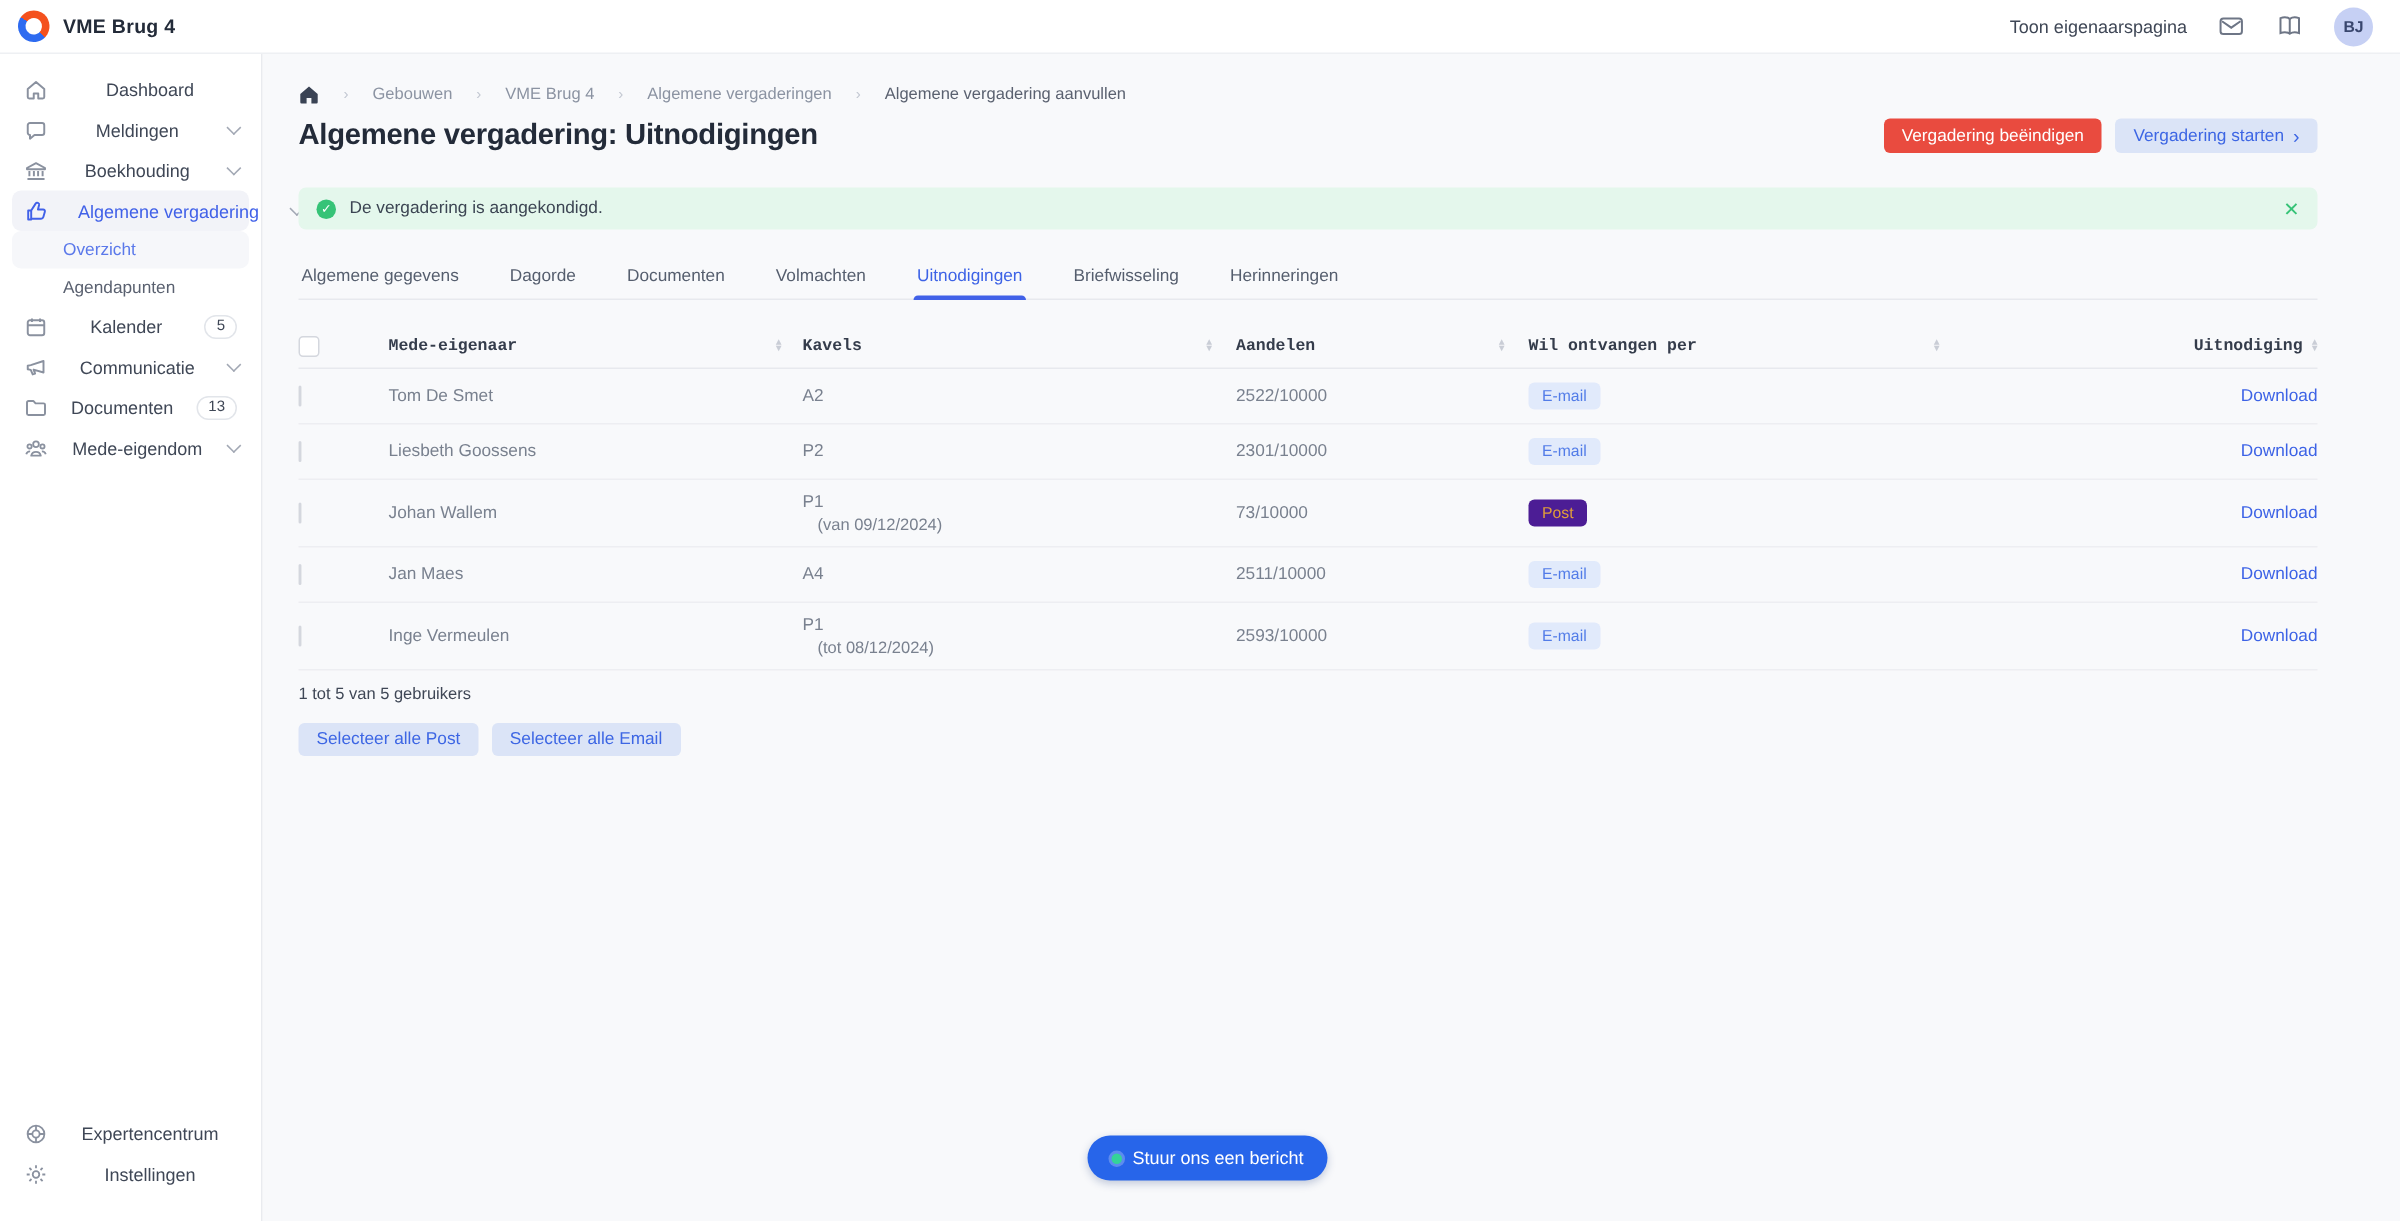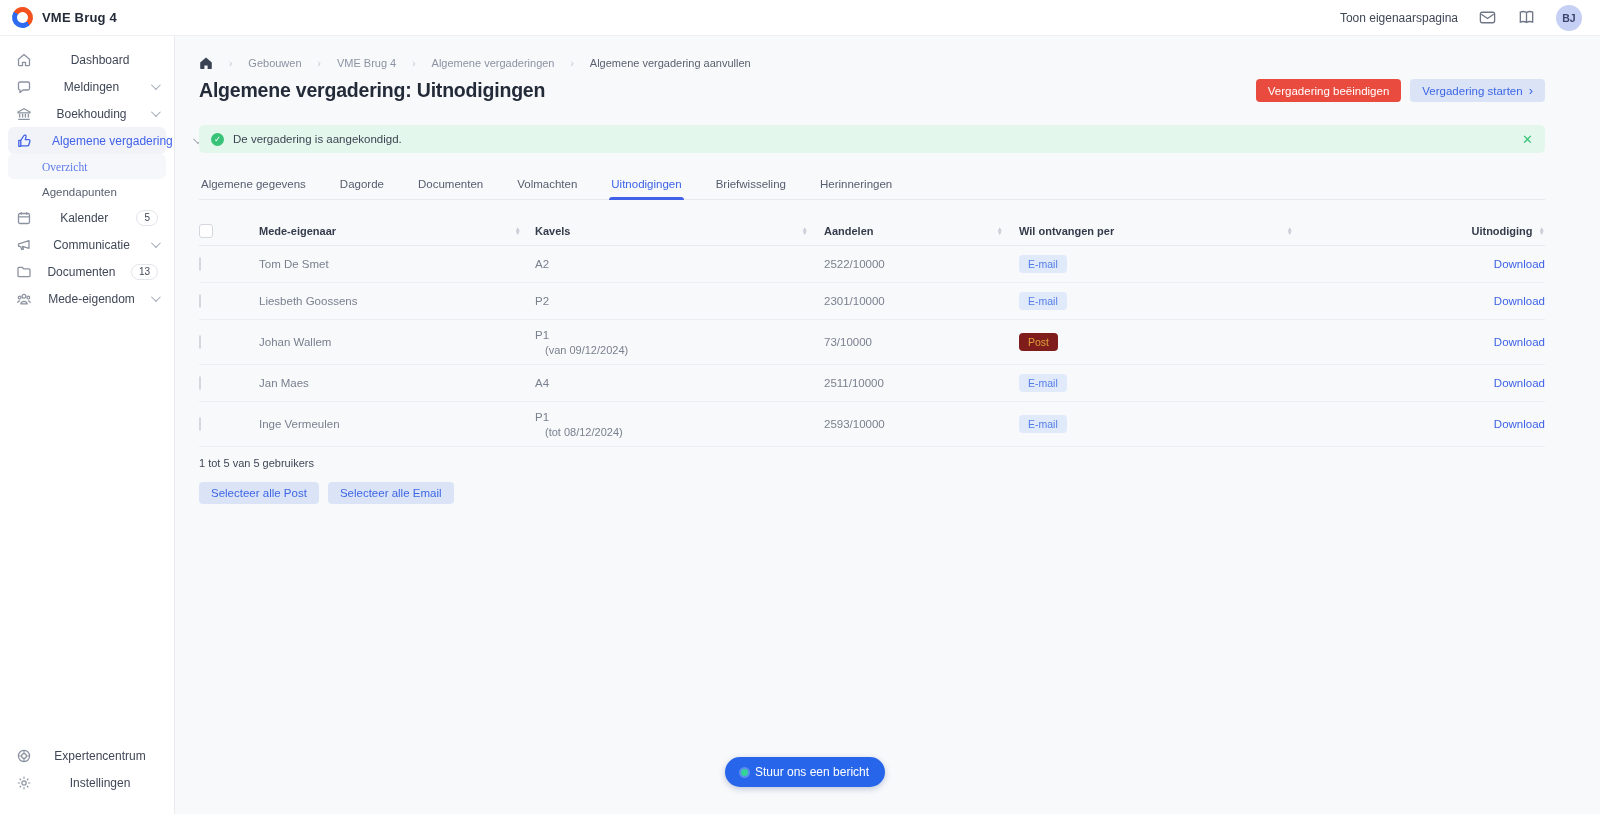--- a/index.html
+++ b/index.html
@@ -20,21 +20,21 @@
   .avatar { width:26px; height:26px; border-radius:50%; background:#c6d0f4; color:#39466e; font-size:10.5px; font-weight:700; display:flex; align-items:center; justify-content:center; cursor:pointer; }
 
   
   .sidebar { background:#fff; border-right:1px solid #e9ebef; position:relative; padding:10px 8px;text-align:center; }
   .nav-item { display:flex; align-items:center; gap:10px; height:27px; padding:0 8px; border-radius:6px; cursor:pointer; color:#3f4756; }
   .nav-item .nav-icon { width:16px; height:16px; color:#8a919f; flex:0 0 16px; display:flex; }
   .nav-item .nav-label { font-size:12px; font-weight:500; flex:1; white-space:nowrap; }
   .nav-item.active { background:#f2f3f8; color:#4161e8;gap:20px; }
   .nav-item.active .nav-icon { color:#4161e8; }
   .nav-sub { display:flex; align-items:center; height:25px; padding:0 8px 0 34px; border-radius:6px; font-size:11.5px; color:#5a6170; cursor:pointer; }
-  .nav-sub.current { background:#f6f7fa; color:#5b79ea;font-family:Liberation Serif, serif; }
+  .nav-sub.current { background:#f6f7fa; color:#5b79ea; }
   .chev { width:7px; height:7px; border-right:1.4px solid #a2a8b4; border-bottom:1.4px solid #a2a8b4; transform:rotate(45deg) translateY(-2px); flex:0 0 auto; }
   .nav-badge { font-size:10px; color:#3f4756; border:1px solid #e2e5ea; border-radius:10px; padding:2px 7px; line-height:1; background:#fff; }
   .sidebar-footer { position:absolute; bottom:18px; left:8px; right:8px; }
 
   
   .main { padding:20px 55px 0 24px; position:relative; }
   .breadcrumb { display:flex; align-items:center; gap:16px; font-size:11px; color:#8b93a2; }
   .breadcrumb .sep { color:#c3c8d2; font-size:10px; }
   .crumb { cursor:pointer; }
   .crumb.last { color:#5a6170; cursor:default; }
@@ -54,34 +54,34 @@
   .alert-close { color:#36c377; font-size:13px; cursor:pointer; line-height:1; }
 
   .tabs { display:flex; gap:30px; margin-top:19px; border-bottom:1px solid #e7e9ee; }
   .tab { font-size:11.5px; color:#555e6e; padding:6px 2px 9px; cursor:pointer; position:relative; }
   .tab.active { color:#3d63e6; font-weight:500; }
   .tab.active::after { content:""; position:absolute; left:0; right:0; bottom:-1px; height:3px; background:#4161e8; border-radius:3px 3px 0 0; }
 
   
   .table { margin-top:16px; }
   .tr { display:grid; grid-template-columns:60px 276px 289px 195px 290px 1fr; align-items:center; border-bottom:1px solid #edeef2; }
-  .tr.thead { height:30px; border-bottom:1px solid #e7e9ee; }
+  .tr.thead { height:30px; border-bottom:1px solid #e7e9ee;font-family:Liberation Mono, monospace; }
   .th { font-size:11px; font-weight:700; color:#343c4b; display:flex; align-items:center; gap:6px; }
   .th.right { justify-content:flex-end; }
   .sort { display:flex; flex-direction:column; line-height:0.55; font-size:6.5px; color:#c9cdd6; cursor:pointer; }
   .td { font-size:11.5px; color:#79818f; }
   .td.right { text-align:right; }
   .row { min-height:37px; }
   .row.tall { min-height:45px; }
   .row .cell-pad { padding:8px 0; }
   .checkbox { width:14px; height:14px; border:1px solid #d4d7de; border-radius:3px; background:#fff; cursor:pointer; }
   .kavel-note { font-size:11px; color:#79818f; padding-left:10px; margin-top:3px; }
   .badge { display:inline-block; font-size:10.5px; border-radius:4px; padding:4px 9px; line-height:1;text-align:center; }
   .badge.email { background:#e1eafb; color:#527ce8; }
-  .badge.post { background:#7f1d1d; color:#e09e3a; }
+  .badge.post { background:#4c1d95; color:#e09e3a; }
   .download { color:#3d63e6; cursor:pointer;padding-left:16px; }
 
   .table-summary { font-size:11px; color:#3f4756; margin-top:10px; }
   .select-actions { display:flex; gap:9px; margin-top:13px; }
 
   
   .chat-btn { position:fixed; left:725px; bottom:27px; background:#2765ea; color:#fff; border:none; font-family:inherit; font-size:12px; border-radius:16px; padding:8px 16px; display:flex; align-items:center; gap:7px; cursor:pointer; box-shadow:0 2px 6px rgba(20,50,120,.25); }
   .chat-dot { width:7px; height:7px; border-radius:50%; background:#34d399; box-shadow:0 0 0 2px rgba(255,255,255,.25); }
 
   svg { display:block; }

